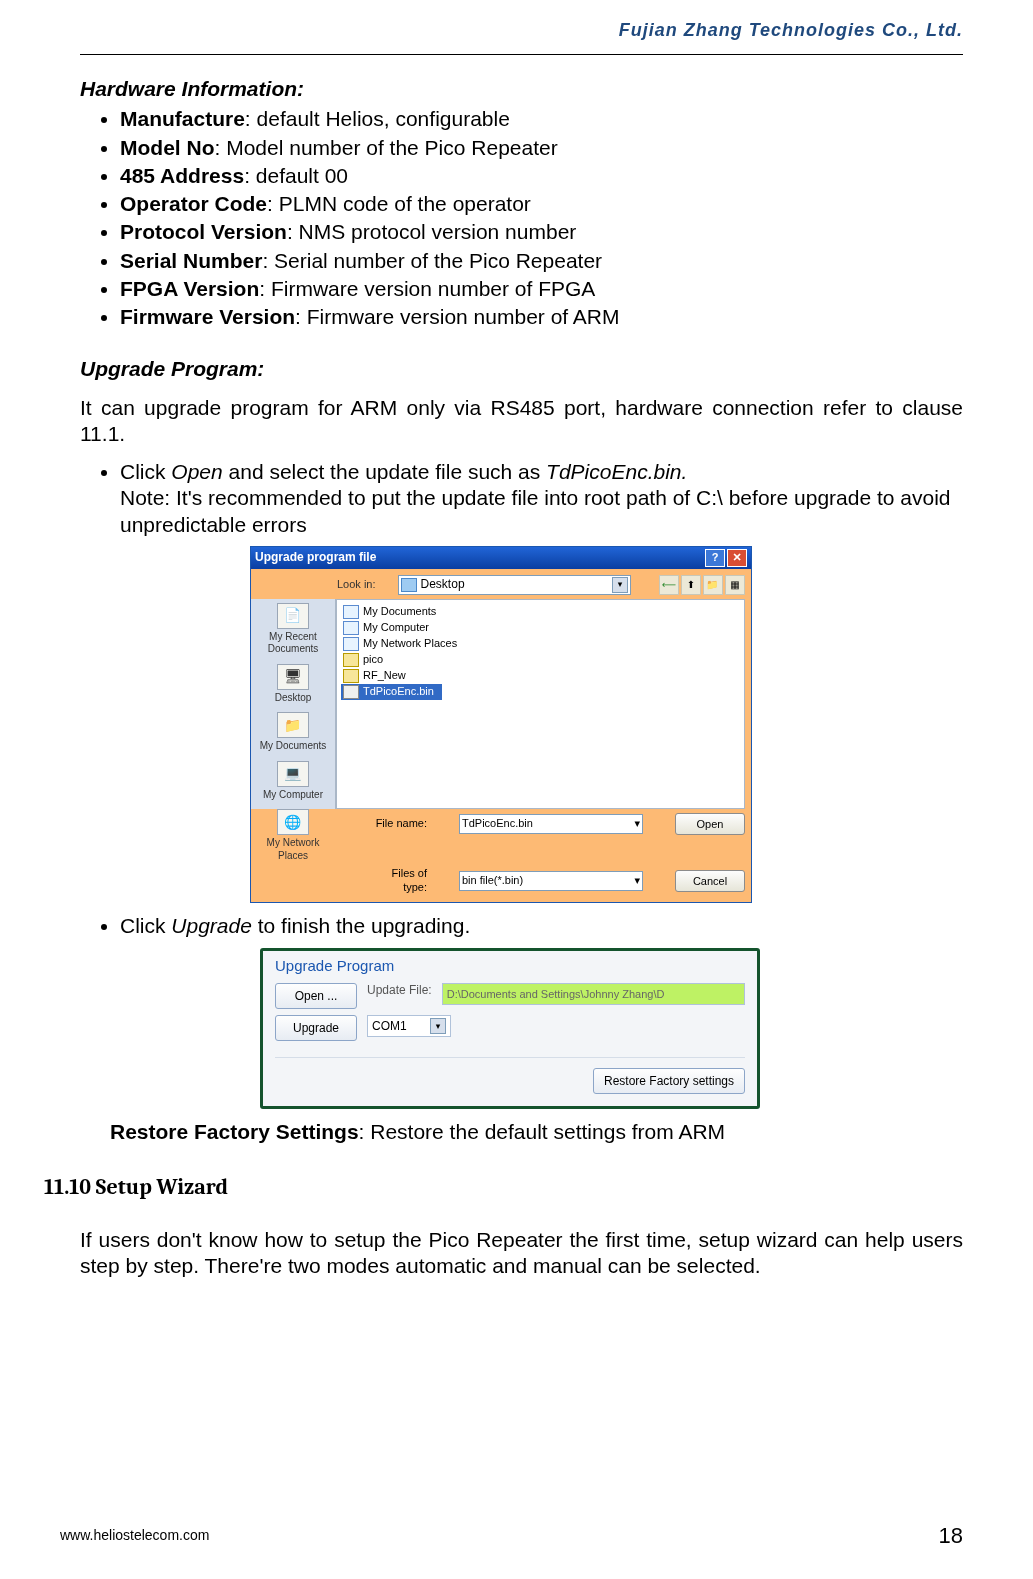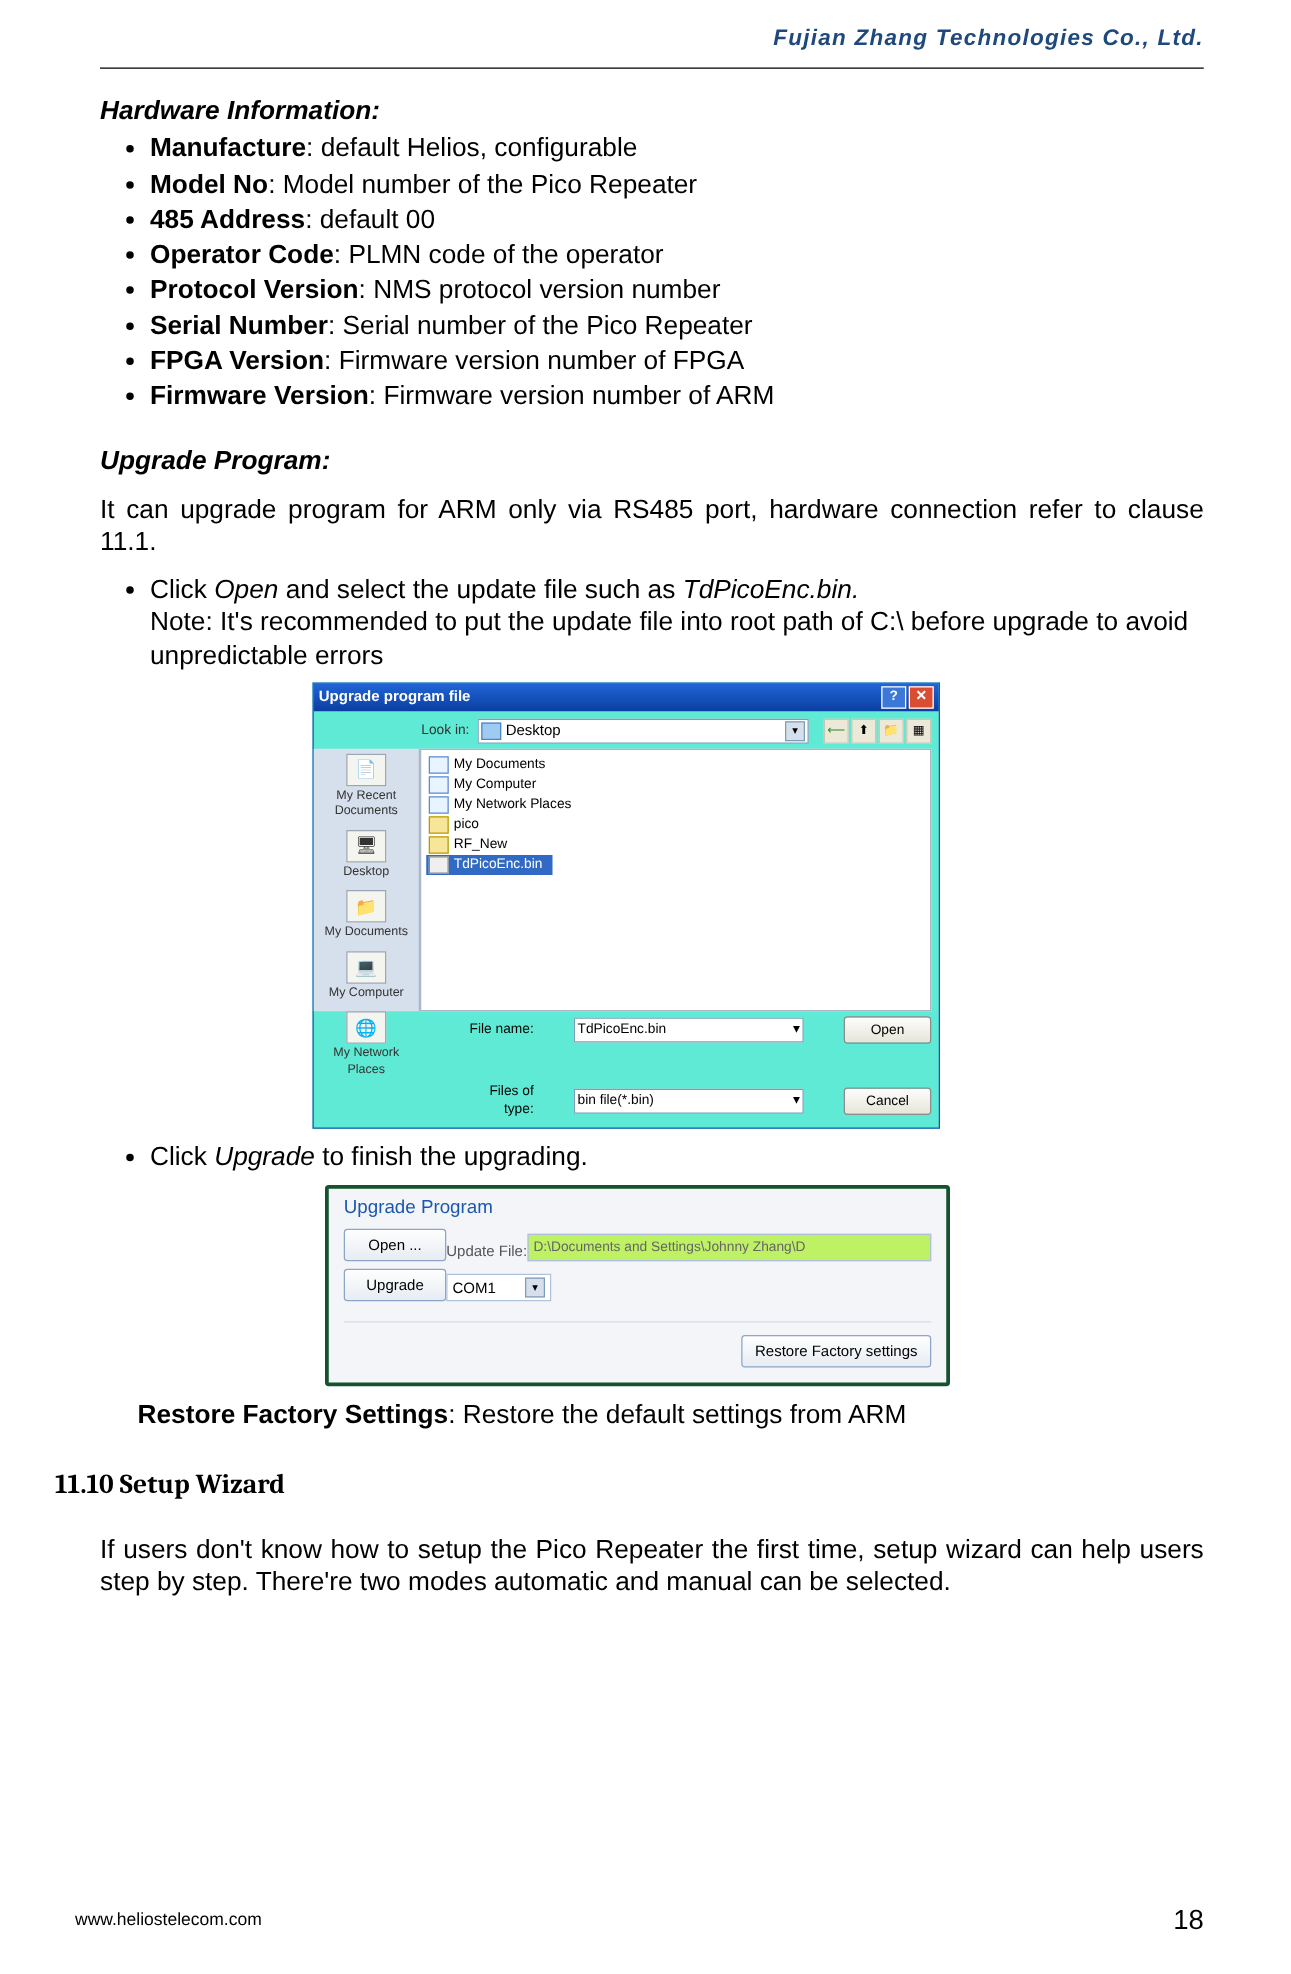--- a/index.html
+++ b/index.html
@@ -84,21 +84,21 @@
   .restore-line { margin-top: 10px; margin-left: 30px; }
 
   
   .dlg1-wrap { text-align: left; margin: 8px 0 10px 0; }
   .dlg1 {
     display: inline-block;
     font-family: Tahoma, Arial, sans-serif;
     font-size: 12px;
     color: #000;
     border: 1px solid #1b57b0;
-    background: #5eead4;
+    background: #fdba74;
     width: 500px;
     margin-left: 170px;
   }
   .dlg1 .titlebar {
     display: flex;
     align-items: center;
     height: 22px;
     background: linear-gradient(#2165d7, #0a3ea1);
     color: #fff;
     font-weight: bold;
@@ -116,21 +116,21 @@
   }
   .dlg1 .tbtn.close { background: #d94e33; }
   .dlg1 .body {
     display: flex;
     flex-direction: column;
   }
   .dlg1 .row-top {
     display: flex;
     align-items: center;
     padding: 6px 6px 4px 86px;
-    gap: 6px;
+    gap: 22px;
   }
   .dlg1 .label { font-size: 11px; color: #333; }
   .dlg1 .combo {
     flex: 1;
     display: flex;
     align-items: center;
     border: 1px solid #7e9db9;
     background: #fff;
     height: 18px;
     padding: 0 2px;
@@ -247,21 +247,22 @@
     padding: 10px 12px 12px 12px;
     border-radius: 3px;
   }
   .dlg2 .title2 {
     color: #1b57b0;
     font-size: 15px;
     margin: -4px 0 8px 0;
   }
   .d2row {
     display: flex;
-    align-items: flex-end;
+    align-items: flex-start;
+    gap: 10px;
     margin: 6px 0;
   }
   .d2btn {
     border: 1px solid #8ca5c8;
     background: linear-gradient(#fefefe, #e7ecf3);
     border-radius: 3px;
     text-align: center;
     font-size: 12px;
     height: 24px;
     line-height: 24px;

